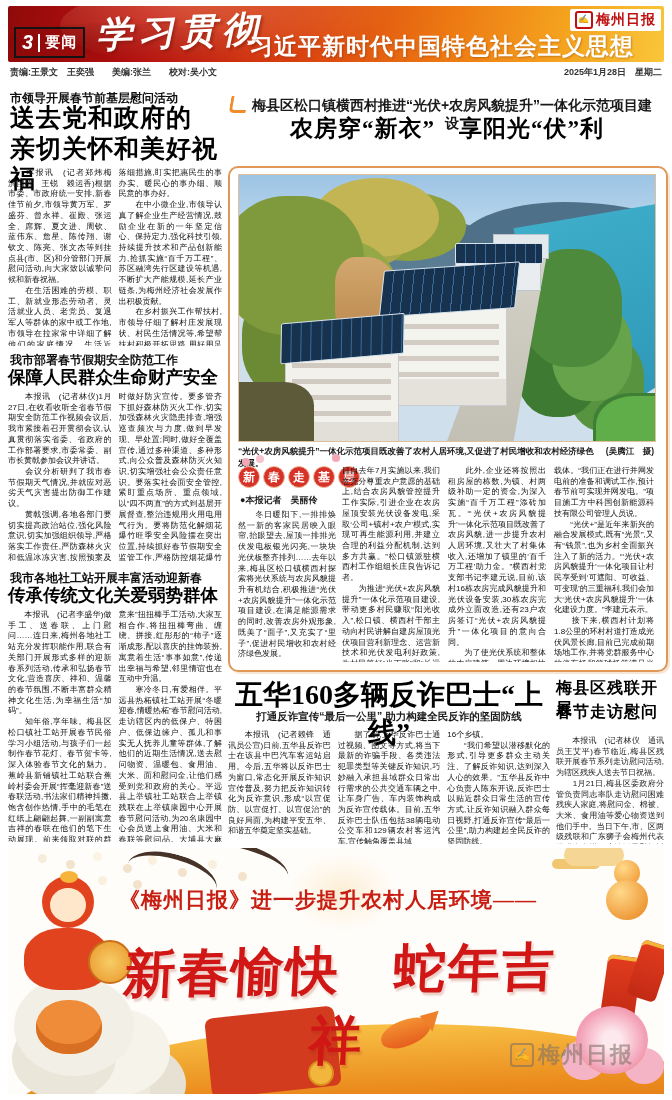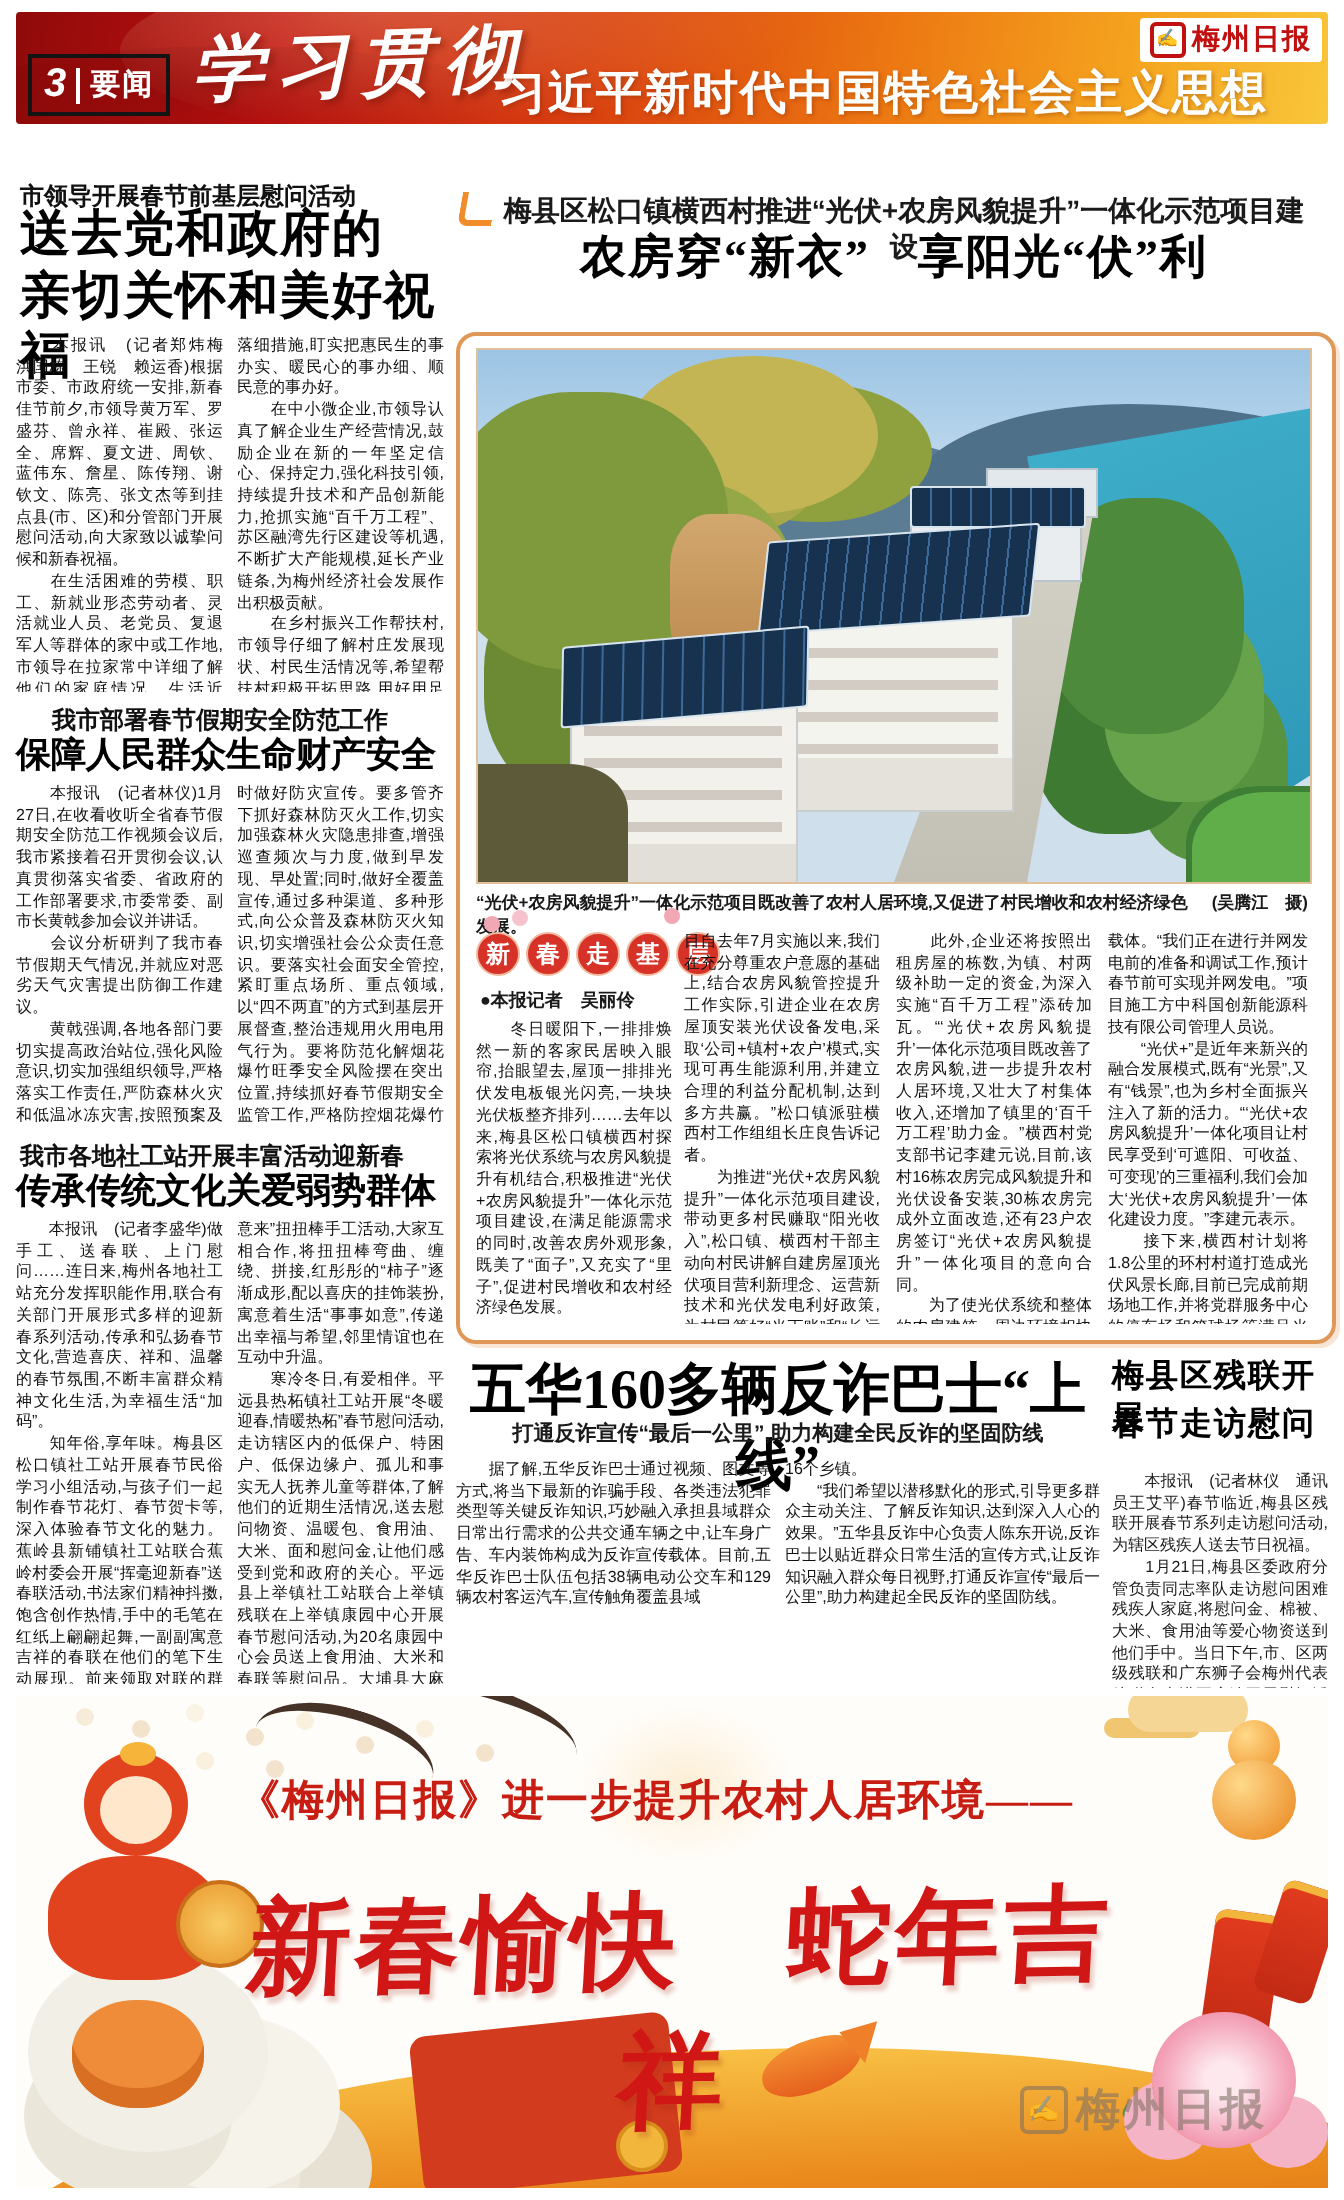--- a/index.html
+++ b/index.html
@@ -162,35 +162,39 @@
       <span class="page-section">要闻</span>
     </div>
     <div class="abs slogan-script serif">学习贯彻</div>
     <div class="abs slogan-text">习近平新时代中国特色社会主义思想</div>
     <div class="masthead-box">
       <span class="masthead-mark">✍</span>
       <span class="masthead-text serif">梅州日报</span>
     </div>
   </div>
 
+  <div class="abs editors-row">
+    <span>责编:王景文　王奕强　　美编:张兰　　校对:吴小文</span>
+    <span>2025年1月28日　星期二</span>
+  </div>
 
   <div class="abs kicker" style="left:10px;top:90px;">市领导开展春节前基层慰问活动</div>
   <div class="abs headline" style="left:10px;top:103px;width:212px;font-size:25px;line-height:1.22;letter-spacing:1px;">
     <div>送去党和政府的</div>
     <div>亲切关怀和美好祝福</div>
   </div>
   <div class="abs body-cols" style="left:8px;top:168px;width:214px;height:178px;">
     <div class="bcol">　　本报讯　(记者郑炜梅　洪国栋　王锐　赖运香)根据市委、市政府统一安排,新春佳节前夕,市领导黄万军、罗盛芬、曾永祥、崔殿、张运全、席辉、夏文进、周钦、蓝伟东、詹星、陈传翔、谢钦文、陈亮、张文杰等到挂点县(市、区)和分管部门开展慰问活动,向大家致以诚挚问候和新春祝福。
 　　在生活困难的劳模、职工、新就业形态劳动者、灵活就业人员、老党员、复退军人等群体的家中或工作地,市领导在拉家常中详细了解他们的家庭情况、生活近况、新年愿景,叮嘱他们保持乐观心态,保重身体,把日子过得越来越好,嘱咐有关部门单位要多关心、勤走动,时刻把群众冷暖、百姓关切放在心上、抓在手上,落实</div>
     <div class="bcol">落细措施,盯实把惠民生的事办实、暖民心的事办细、顺民意的事办好。
 　　在中小微企业,市领导认真了解企业生产经营情况,鼓励企业在新的一年坚定信心、保持定力,强化科技引领,持续提升技术和产品创新能力,抢抓实施“百千万工程”、苏区融湾先行区建设等机遇,不断扩大产能规模,延长产业链条,为梅州经济社会发展作出积极贡献。
 　　在乡村振兴工作帮扶村,市领导仔细了解村庄发展现状、村民生活情况等,希望帮扶村积极开拓思路,用好用足资源优势、政策优势等,大力发展特色优势产业项目,促进村集体经济壮大,带动村民增收致富,以实际行动助力“百千万工程”走深走实。</div>
   </div>
 
-  <div class="abs kicker" style="left:26px;top:352px;">我市部署春节假期安全防范工作</div>
+  <div class="abs kicker" style="left:10px;top:352px;">我市部署春节假期安全防范工作</div>
   <div class="abs headline" style="left:8px;top:365px;width:216px;font-size:17.5px;">保障人民群众生命财产安全</div>
   <div class="abs body-cols" style="left:8px;top:392px;width:214px;height:170px;">
     <div class="bcol">　　本报讯　(记者林仪)1月27日,在收看收听全省春节假期安全防范工作视频会议后,我市紧接着召开贯彻会议,认真贯彻落实省委、省政府的工作部署要求,市委常委、副市长黄戟参加会议并讲话。
 　　会议分析研判了我市春节假期天气情况,并就应对恶劣天气灾害提出防御工作建议。
 　　黄戟强调,各地各部门要切实提高政治站位,强化风险意识,切实加强组织领导,严格落实工作责任,严防森林火灾和低温冰冻灾害,按照预案及时启动应急响应,切实把防范应对措施落细落实落到位。要加强监测预报预警,高频次、广覆盖发布灾害预警信息和防御科普知识,及</div>
     <div class="bcol">时做好防灾宣传。要多管齐下抓好森林防灭火工作,切实加强森林火灾隐患排查,增强巡查频次与力度,做到早发现、早处置;同时,做好全覆盖宣传,通过多种渠道、多种形式,向公众普及森林防灭火知识,切实增强社会公众责任意识。要落实社会面安全管控,紧盯重点场所、重点领域,以“四不两直”的方式到基层开展督查,整治违规用火用电用气行为。要将防范化解烟花爆竹旺季安全风险摆在突出位置,持续抓好春节假期安全监管工作,严格防控烟花爆竹生产、经营、储存、运输、燃放等各环节安全风险,切实以实际行动和实际成效保障好人民群众生命财产安全和社会大局安全稳定。</div>
   </div>
 
   <div class="abs kicker" style="left:10px;top:570px;">我市各地社工站开展丰富活动迎新春</div>
   <div class="abs headline" style="left:8px;top:583px;width:216px;font-size:17.5px;">传承传统文化关爱弱势群体</div>
@@ -254,20 +258,21 @@
 　　为推进“光伏+农房风貌提升”一体化示范项目建设,带动更多村民赚取“阳光收入”,松口镇、横西村干部主动向村民讲解自建房屋顶光伏项目营利新理念、运营新技术和光伏发电利好政策,为村民算好“当下账”和“长远账”。“政府帮助我们提升农房风貌,这是一笔‘隐形收入’,把屋顶出租给企业,除了每块50元的初装费,每块光伏板还有额外30元/年的出租费,可以领25年的租金。”村民钟</div>
   <div class="mcol" style="left:448px;top:466px;width:98px;height:196px;">　　此外,企业还将按照出租房屋的栋数,为镇、村两级补助一定的资金,为深入实施“百千万工程”添砖加瓦。“‘光伏+农房风貌提升’一体化示范项目既改善了农房风貌,进一步提升农村人居环境,又壮大了村集体收入,还增加了镇里的‘百千万工程’助力金。”横西村党支部书记李建元说,目前,该村16栋农房完成风貌提升和光伏设备安装,30栋农房完成外立面改造,还有23户农房签订“光伏+农房风貌提升”一体化项目的意向合同。
 　　为了使光伏系统和整体的农房建筑、周边环境相协调,施工方创新设计屋面排水与光伏板铺设方案,解决因农房尺寸不统一导致的光伏安装难题,同时引入发泡陶瓷材料制作客家元素线条,使其在安全性能上更有保障,为传统客家文化元素在现代建筑装饰中的应用提供新的</div>
   <div class="mcol" style="left:554px;top:466px;width:100px;height:196px;">载体。“我们正在进行并网发电前的准备和调试工作,预计春节前可实现并网发电。”项目施工方中科国创新能源科技有限公司管理人员说。
 　　“光伏+”是近年来新兴的融合发展模式,既有“光景”,又有“钱景”,也为乡村全面振兴注入了新的活力。“‘光伏+农房风貌提升’一体化项目让村民享受到‘可遮阳、可收益、可变现’的三重福利,我们会加大‘光伏+农房风貌提升’一体化建设力度。”李建元表示。
 　　接下来,横西村计划将1.8公里的环村村道打造成光伏风景长廊,目前已完成前期场地工作,并将党群服务中心的停车场和篮球场等满足光伏铺设条件的场地都安装上光伏板,吸收“阳光效益”,多渠道增加村集体收入,助力“百千万工程”落地见效。</div>
 
   <div class="abs headline bus-headline">五华160多辆反诈巴士“上线”</div>
   <div class="abs bus-subtitle">打通反诈宣传“最后一公里”,助力构建全民反诈的坚固防线</div>
   <div class="abs body-cols bus-body">
+    <div class="bcol">　　本报讯　(记者赖锋　通讯员公宣)日前,五华县反诈巴士在该县中巴汽车客运站启用。今后,五华将以反诈巴士为窗口,常态化开展反诈知识宣传普及,努力把反诈知识转化为反诈意识,形成“以宣促防、以宣促打、以宣促治”的良好局面,为构建平安五华、和谐五华奠定坚实基础。</div>
     <div class="bcol">　　据了解,五华反诈巴士通过视频、图文等方式,将当下最新的诈骗手段、各类违法犯罪类型等关键反诈知识,巧妙融入承担县域群众日常出行需求的公共交通车辆之中,让车身广告、车内装饰构成为反诈宣传载体。目前,五华反诈巴士队伍包括38辆电动公交车和129辆农村客运汽车,宣传触角覆盖县域</div>
     <div class="bcol">16个乡镇。
 　　“我们希望以潜移默化的形式,引导更多群众主动关注、了解反诈知识,达到深入人心的效果。”五华县反诈中心负责人陈东开说,反诈巴士以贴近群众日常生活的宣传方式,让反诈知识融入群众每日视野,打通反诈宣传“最后一公里”,助力构建起全民反诈的坚固防线。</div>
   </div>
 
   <div class="abs headline charity-h" style="top:678px;">梅县区残联开展</div>
   <div class="abs headline charity-h" style="top:702px;">春节走访慰问</div>
   <div class="abs charity-body">　　本报讯　(记者林仪　通讯员王艾平)春节临近,梅县区残联开展春节系列走访慰问活动,为辖区残疾人送去节日祝福。
 　　1月21日,梅县区委政府分管负责同志率队走访慰问困难残疾人家庭,将慰问金、棉被、大米、食用油等爱心物资送到他们手中。当日下午,市、区两级残联和广东狮子会梅州代表处联合走进石扇镇开展慰问活动,为该镇低保户中的残疾人送上慰问品。</div>
 

